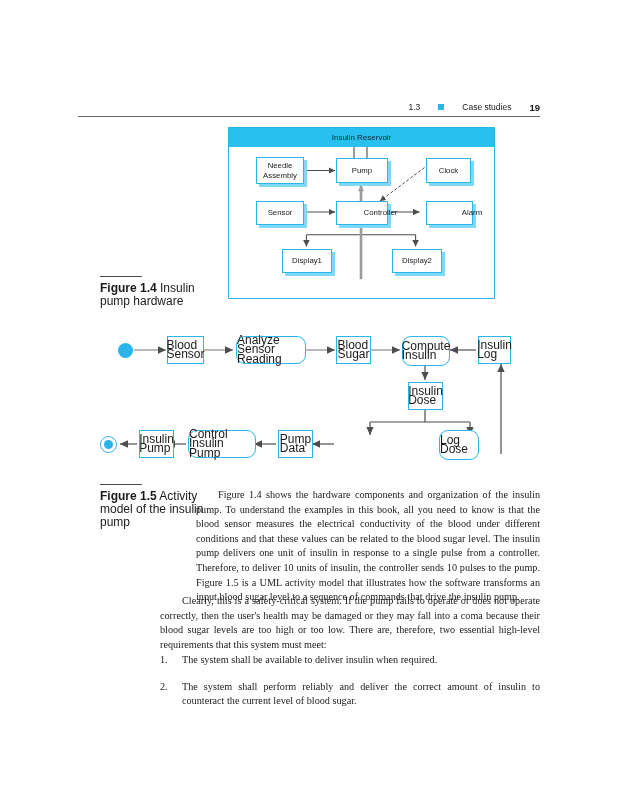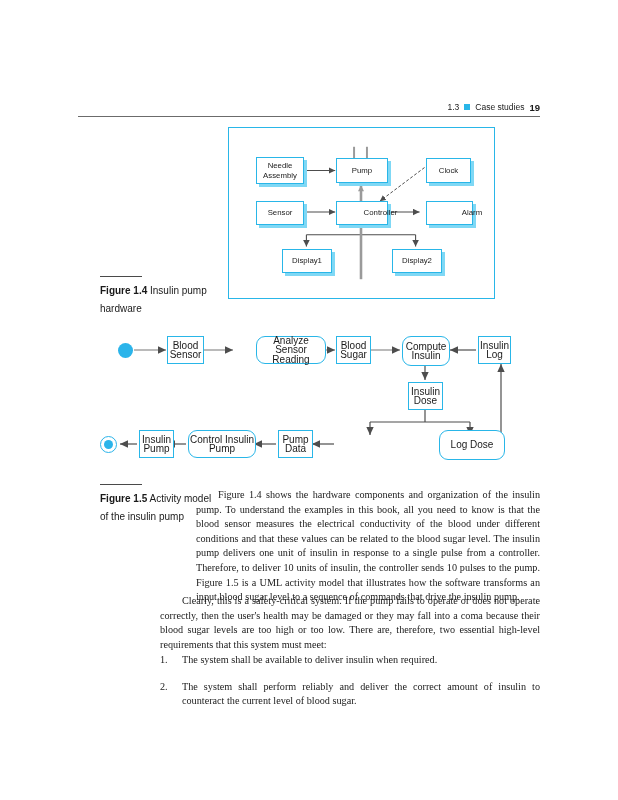--- a/index.html
+++ b/index.html
@@ -19,21 +19,21 @@
   
   #page-header {
     position: absolute;
     left: 78px;
     top: 98px;
     width: 462px;
     height: 18px;
     display: flex;
     justify-content: flex-end;
     align-items: center;
-    gap: 5px;
+    gap: 18px;
   }
   #page-header .sec-num {
     font-family: "Liberation Sans", sans-serif;
     font-size: 8.5px;
     color: #1a1a1a;
   }
   #page-header .sec-mark {
     width: 6px;
     height: 6px;
     background: #29b6e8;
@@ -56,22 +56,22 @@
     top: 116px;
     width: 462px;
     height: 1px;
     background: #6b6b6b;
   }
 
   
   .caption {
     position: absolute;
     font-family: "Liberation Sans", sans-serif;
-    font-size: 10px;
-    line-height: 18px;
+    font-size: 12px;
+    line-height: 13px;
     color: #1a1a1a;
     width: 112px;
   }
   .caption .cap-rule {
     width: 42px;
     height: 1px;
     background: #4a4a4a;
     margin-bottom: 5px;
   }
   .caption b { font-weight: bold; }
@@ -138,27 +138,26 @@
     left: 112px;
     top: 326px;
     width: 410px;
     height: 148px;
   }
   .actbox {
     position: absolute;
     background: #ffffff;
     border: 1.6px solid #29b6e8;
     font-family: "Liberation Sans", sans-serif;
-    font-size: 10px;
+    font-size: 12px;
     line-height: 9.5px;
     color: #1a1a1a;
     display: flex;
     align-items: center;
     justify-content: center;
-    text-align: center;
     box-sizing: border-box;
     z-index: 3;
   }
   .actbox.rounded { border-radius: 9px; }
   .node-start {
     position: absolute;
     width: 15px;
     height: 15px;
     border-radius: 50%;
     background: #2bb4ea;
@@ -228,20 +227,21 @@
 <div id="page-header">
   <span class="sec-num">1.3</span>
   <span class="sec-mark"></span>
   <span class="sec-title">Case studies</span>
   <span class="folio">19</span>
 </div>
 <div id="header-rule"></div>
 
 <div id="fig14">
 
+  <div class="band top">Insulin Reservoir</div>
 
   <svg class="wires" viewBox="0 0 267 172" preserveAspectRatio="none">
     <defs>
       <marker id="ah" markerWidth="7" markerHeight="7" refX="6" refY="3" orient="auto">
         <path d="M0,0 L6,3 L0,6 z" fill="#4d4d4d"></path>
       </marker>
       <marker id="ahd" markerWidth="7" markerHeight="7" refX="6" refY="3" orient="auto">
         <path d="M0,0 L6,3 L0,6 z" fill="#4d4d4d"></path>
       </marker>
     </defs>
@@ -341,21 +341,21 @@
   </svg>
 
   <div class="node-start" style="left:6px; top:17px;"></div>
   <div class="node-end" style="left:-12px; top:110px;">
       <i></i>
     </div>
 
   <div class="actbox" style="left:55px; top:10px; width:37px; height:28px;">
     <span>Blood<br>Sensor</span>
   </div>
-  <div class="actbox rounded" style="left:124px; top:10px; width:70px; height:28px;margin-left:20px;">
+  <div class="actbox rounded" style="left:124px; top:10px; width:70px; height:28px;">
     <span>Analyze Sensor<br>Reading</span>
   </div>
   <div class="actbox" style="left:224px; top:10px; width:35px; height:28px;">
     <span>Blood<br>Sugar</span>
   </div>
   <div class="actbox rounded" style="left:290px; top:10px; width:48px; height:30px;">
     <span>Compute<br>Insulin</span>
   </div>
   <div class="actbox" style="left:366px; top:10px; width:33px; height:28px;">
     <span>Insulin<br>Log</span>
@@ -366,21 +366,21 @@
 
   <div class="actbox" style="left:27px; top:104px; width:35px; height:28px;">
     <span>Insulin<br>Pump</span>
   </div>
   <div class="actbox rounded" style="left:76px; top:104px; width:68px; height:28px;">
     <span>Control Insulin<br>Pump</span>
   </div>
   <div class="actbox" style="left:166px; top:104px; width:35px; height:28px;">
     <span>Pump<br>Data</span>
   </div>
-  <div class="actbox rounded" style="left:327px; top:104px; width:66px; height:30px;">
+  <div class="actbox rounded" style="left:327px; top:104px; width:40px; height:30px;">
     <span>Log Dose</span>
   </div>
 </div>
 
 <div class="caption" style="left:100px; top:484px;">
   <div class="cap-rule"></div>
   <b>Figure 1.5</b>
   <span>Activity model of the insulin pump</span>
 </div>
 

